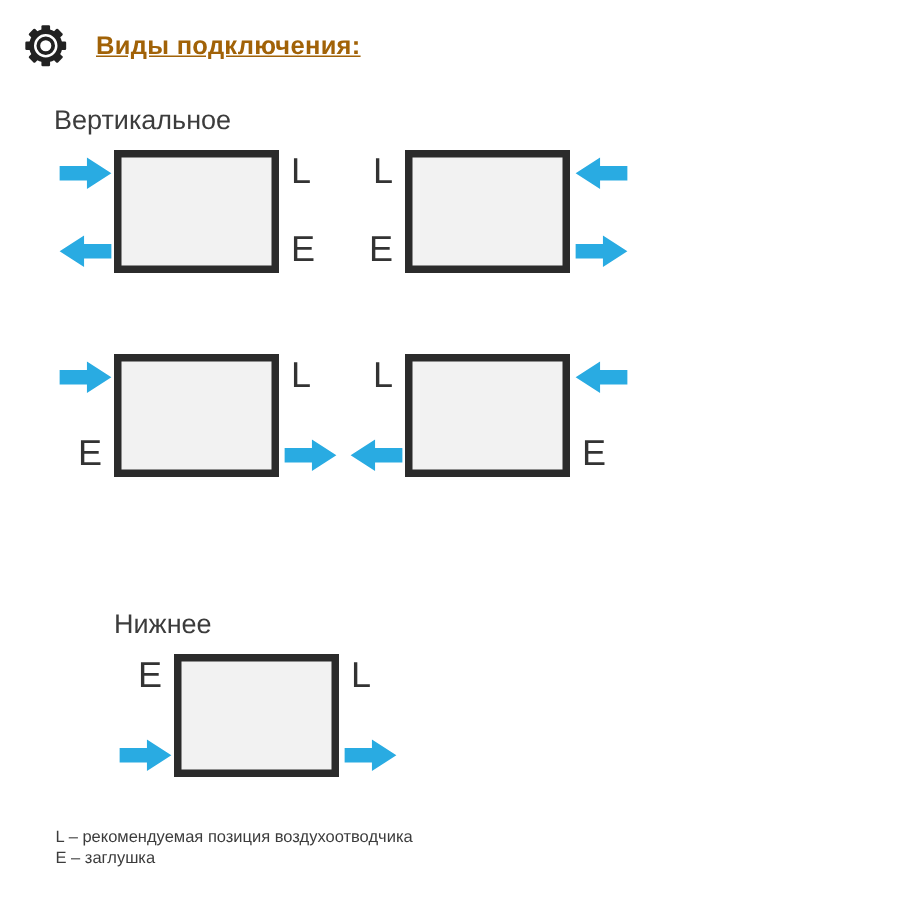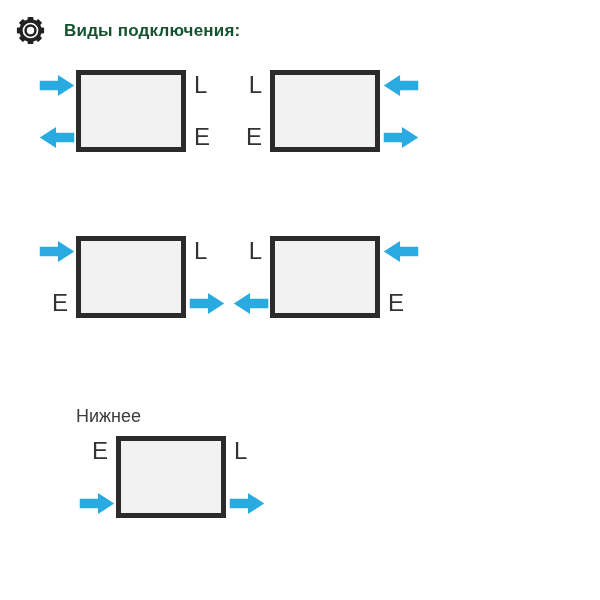--- a/index.html
+++ b/index.html
@@ -9,21 +9,21 @@
     font-family:"Liberation Sans", sans-serif;
     position:relative;
     overflow:hidden;
     color:#333;
   }
   .header {
     position:absolute; top:14px; left:14px;
     display:flex; align-items:center; gap:17px;
   }
   .gear svg { width:33px; height:33px; display:block; }
-  .header-title { font-size:17px; font-weight:bold; color:#14532d; letter-spacing:.2px; }
+  .header-title { font-size:17px; font-weight:bold; color:#a16207; letter-spacing:.2px;text-decoration:underline; }
 
   .section { position:absolute; left:36px; }
   .section-vertical  { top:70px; }
   .section-diagonal  { top:236px; }
   .section-bottom    { top:406px;margin-left:40px; }
   .section-title { font-size:18px; color:#3c3c3c; margin-bottom:9px; margin-left:0; }
 
   .row { display:flex; gap:4px; }
   .diagram { display:flex; align-items:stretch; height:82px; }
   .col {
@@ -68,20 +68,21 @@
         </g>
       </g>
       <circle cx="20" cy="20" r="11.5" fill="#ffffff" stroke="#222222" stroke-width="4"></circle>
       <circle cx="20" cy="20" r="6" fill="none" stroke="#222222" stroke-width="3"></circle>
     </svg>
   </span>
   <span class="header-title">Виды подключения:</span>
 </div>
 
 <div class="section section-vertical">
+  <div class="section-title">Вертикальное</div>
   <div class="row">
 
     <div class="diagram">
       <div class="col left">
         <span class="slot arr arrow">
           <svg viewBox="0 0 36 24">
               <polygon fill="#29abe2" points="0,7 19,7 19,1 36,12 19,23 19,17 0,17"></polygon>
             </svg>
         </span>
         <span class="slot arr arrow">
@@ -187,13 +188,15 @@
               <polygon fill="#29abe2" points="0,7 19,7 19,1 36,12 19,23 19,17 0,17"></polygon>
             </svg>
         </span>
       </div>
     </div>
 
   </div>
 </div>
 
 <div class="legend">
+  <div>L – рекомендуемая позиция воздухоотводчика</div>
+  <div>E – заглушка</div>
 </div>
 
 </body></html>

